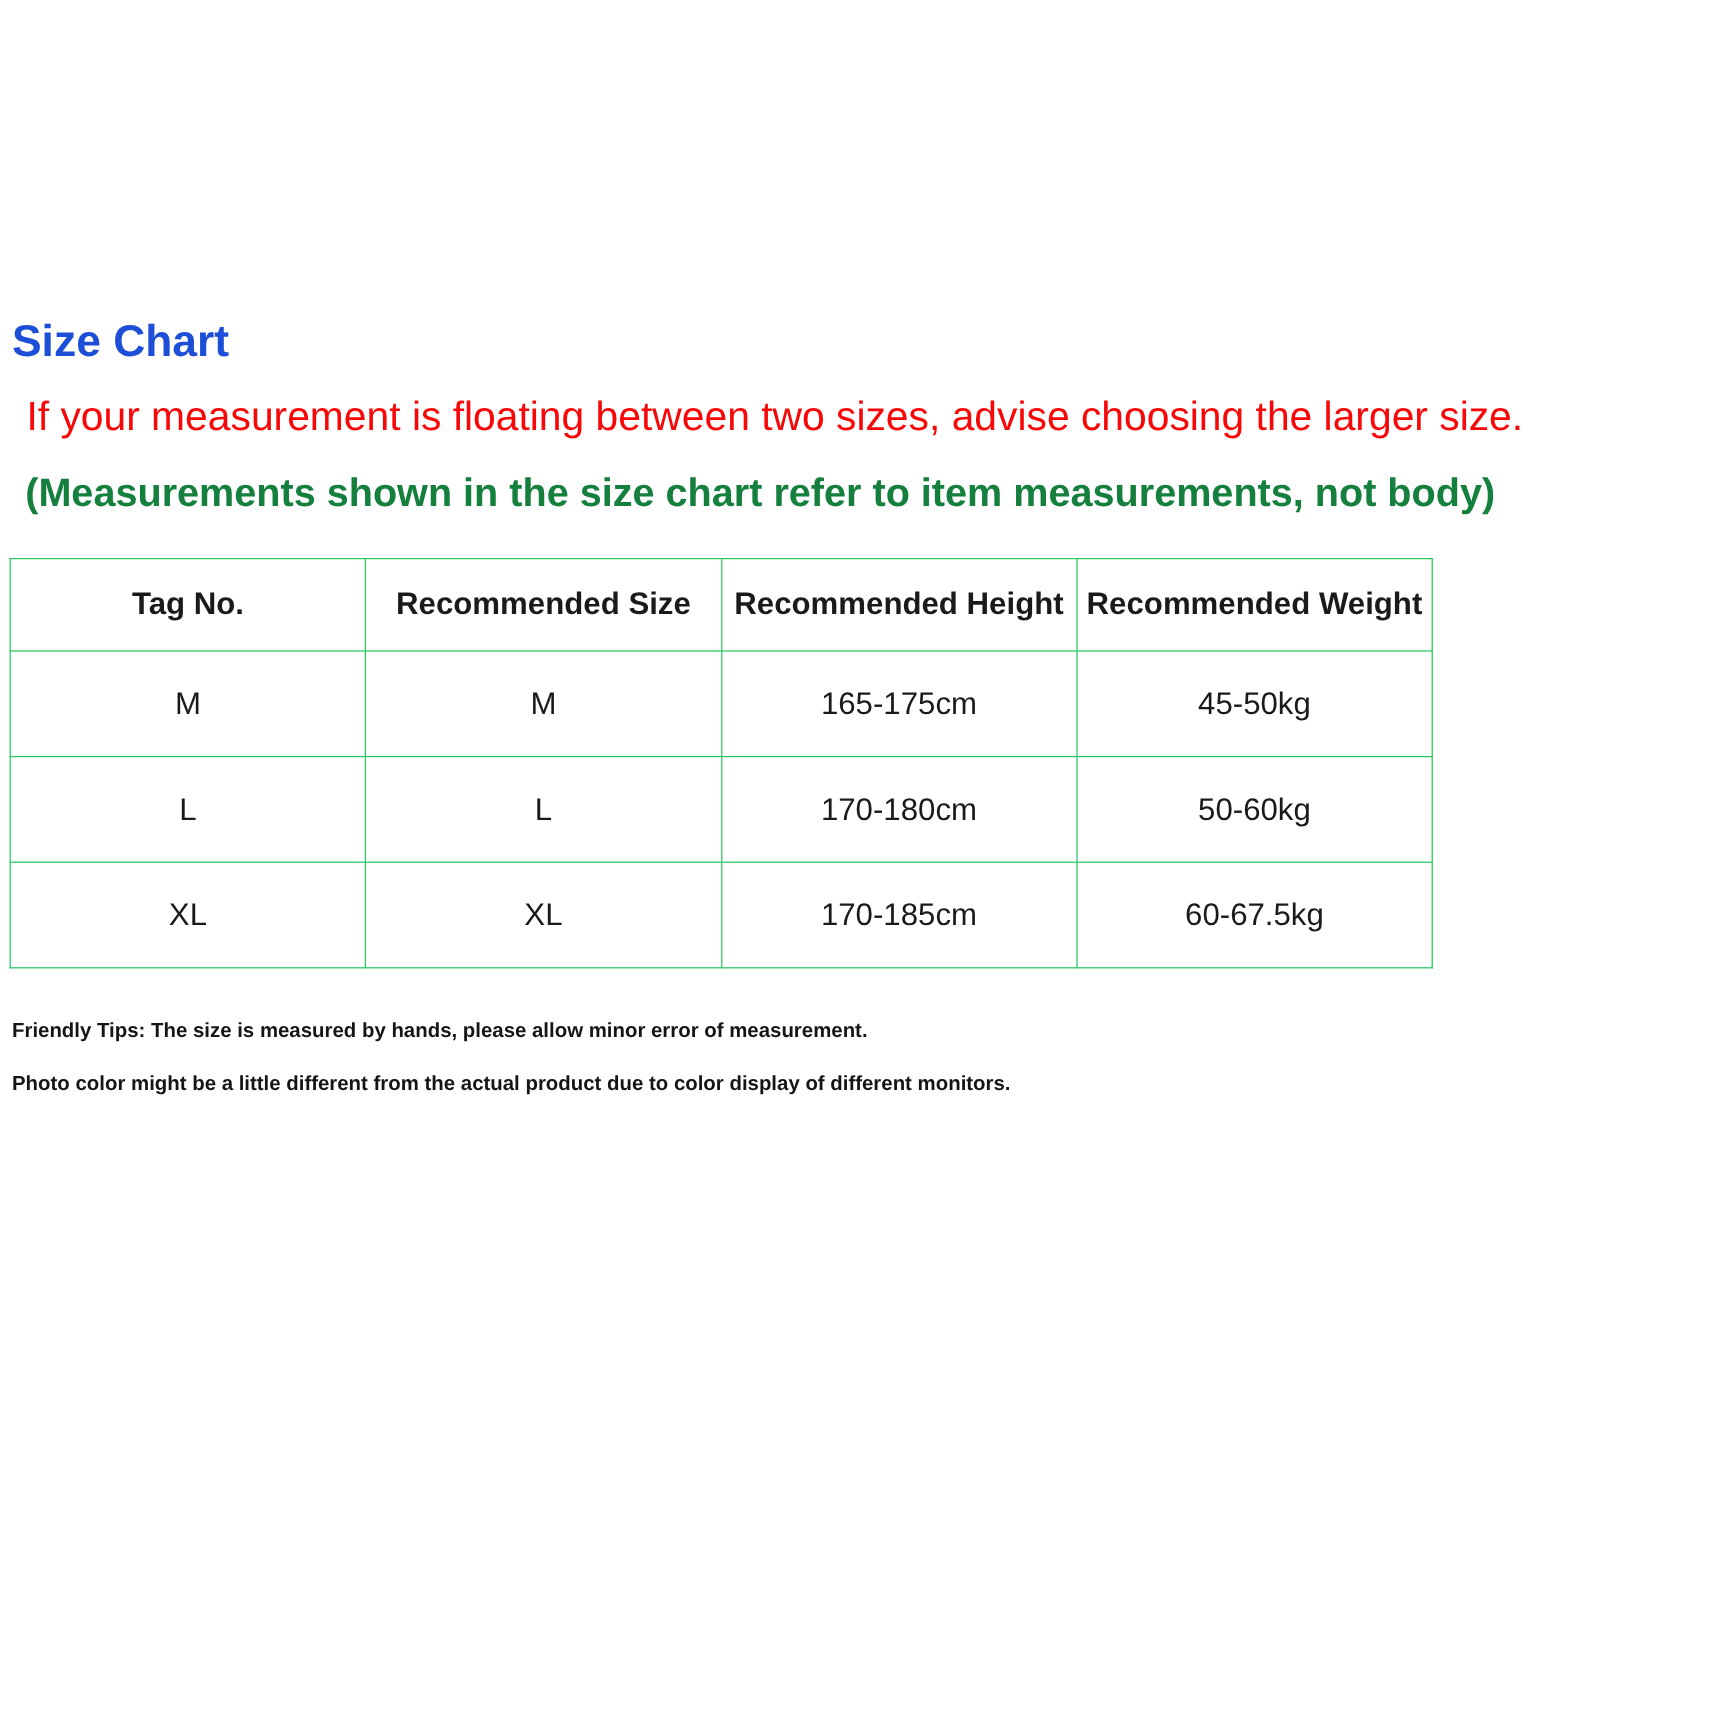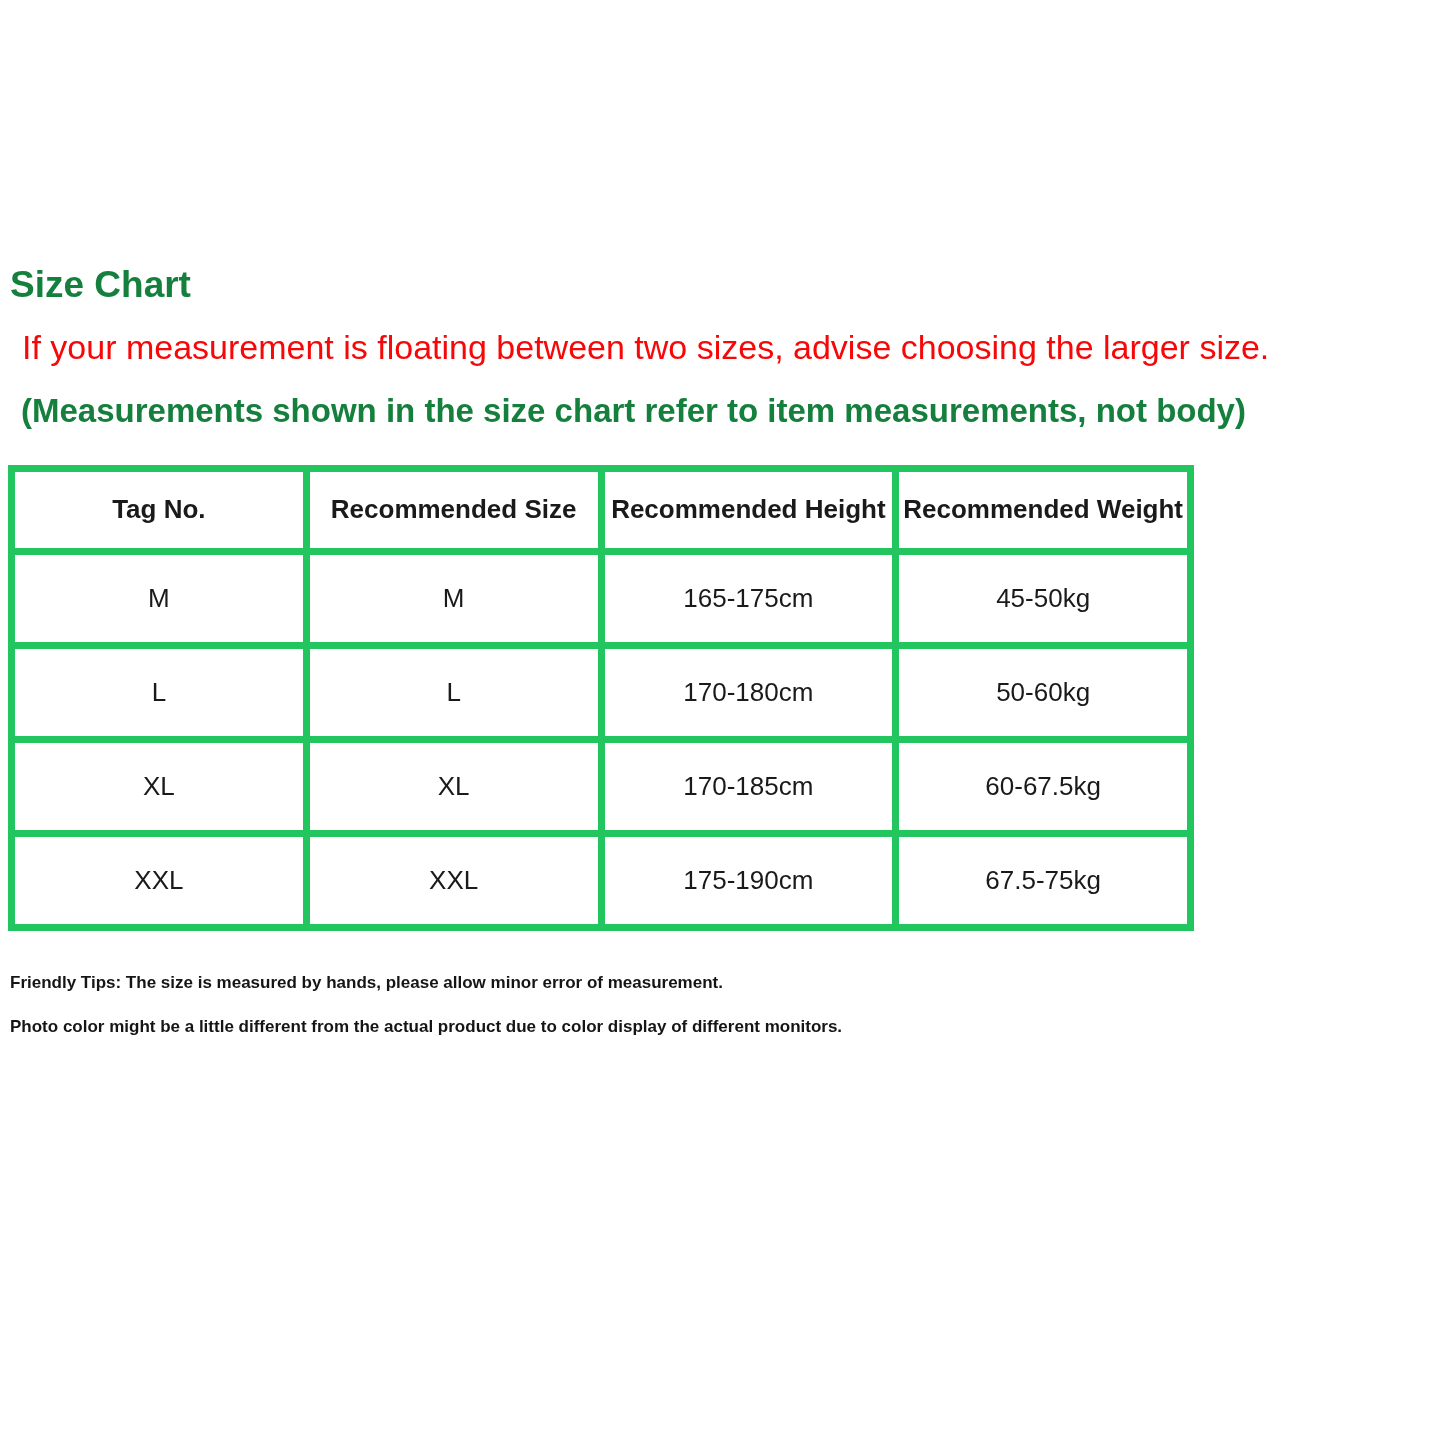--- a/index.html
+++ b/index.html
@@ -20,21 +20,21 @@
   }
   .content {
     padding: 263px 8px 0 10px;
   }
   .title {
     margin: 0 0 20px 0;
     font-size: 37px;
     font-weight: bold;
     line-height: 1.2;
     white-space: nowrap;
-    color: #15803d;
+    color: #1d4ed8;
   }
   .note-red {
     margin: 0 0 23px 0;
     font-size: 34px;
     font-weight: normal;
     line-height: 1.2;
     white-space: nowrap;
     color: #f70707;
   }
   .note-red.indent {
@@ -51,21 +51,21 @@
   table.size-chart {
     margin-top: 34px;
     margin-left: -2px;
     width: 1186px;
     border-collapse: collapse;
     table-layout: fixed;
     font-size: 26px;
   }
   table.size-chart th,
   table.size-chart td {
-    border: 7px solid #22c55e;
+    border: 1px solid #22c55e;
     text-align: center;
     vertical-align: middle;
     padding: 0 4px;
     overflow: hidden;
   }
   table.size-chart th {
     height: 76px;
     font-weight: bold;
     white-space: nowrap;
   }
@@ -119,26 +119,20 @@
             <td>L</td>
             <td>170-180cm</td>
             <td>50-60kg</td>
           </tr>
           <tr>
             <td>XL</td>
             <td>XL</td>
             <td>170-185cm</td>
             <td>60-67.5kg</td>
           </tr>
-          <tr>
-            <td>XXL</td>
-            <td>XXL</td>
-            <td>175-190cm</td>
-            <td>67.5-75kg</td>
-          </tr>
         </tbody>
     </table>
 
     <div class="footer">
       <p>Friendly Tips: The size is measured by hands, please allow minor error of measurement.</p>
       <p>Photo color might be a little different from the actual product due to color display of different monitors.</p>
     </div>
 
   </div>
 </div>

